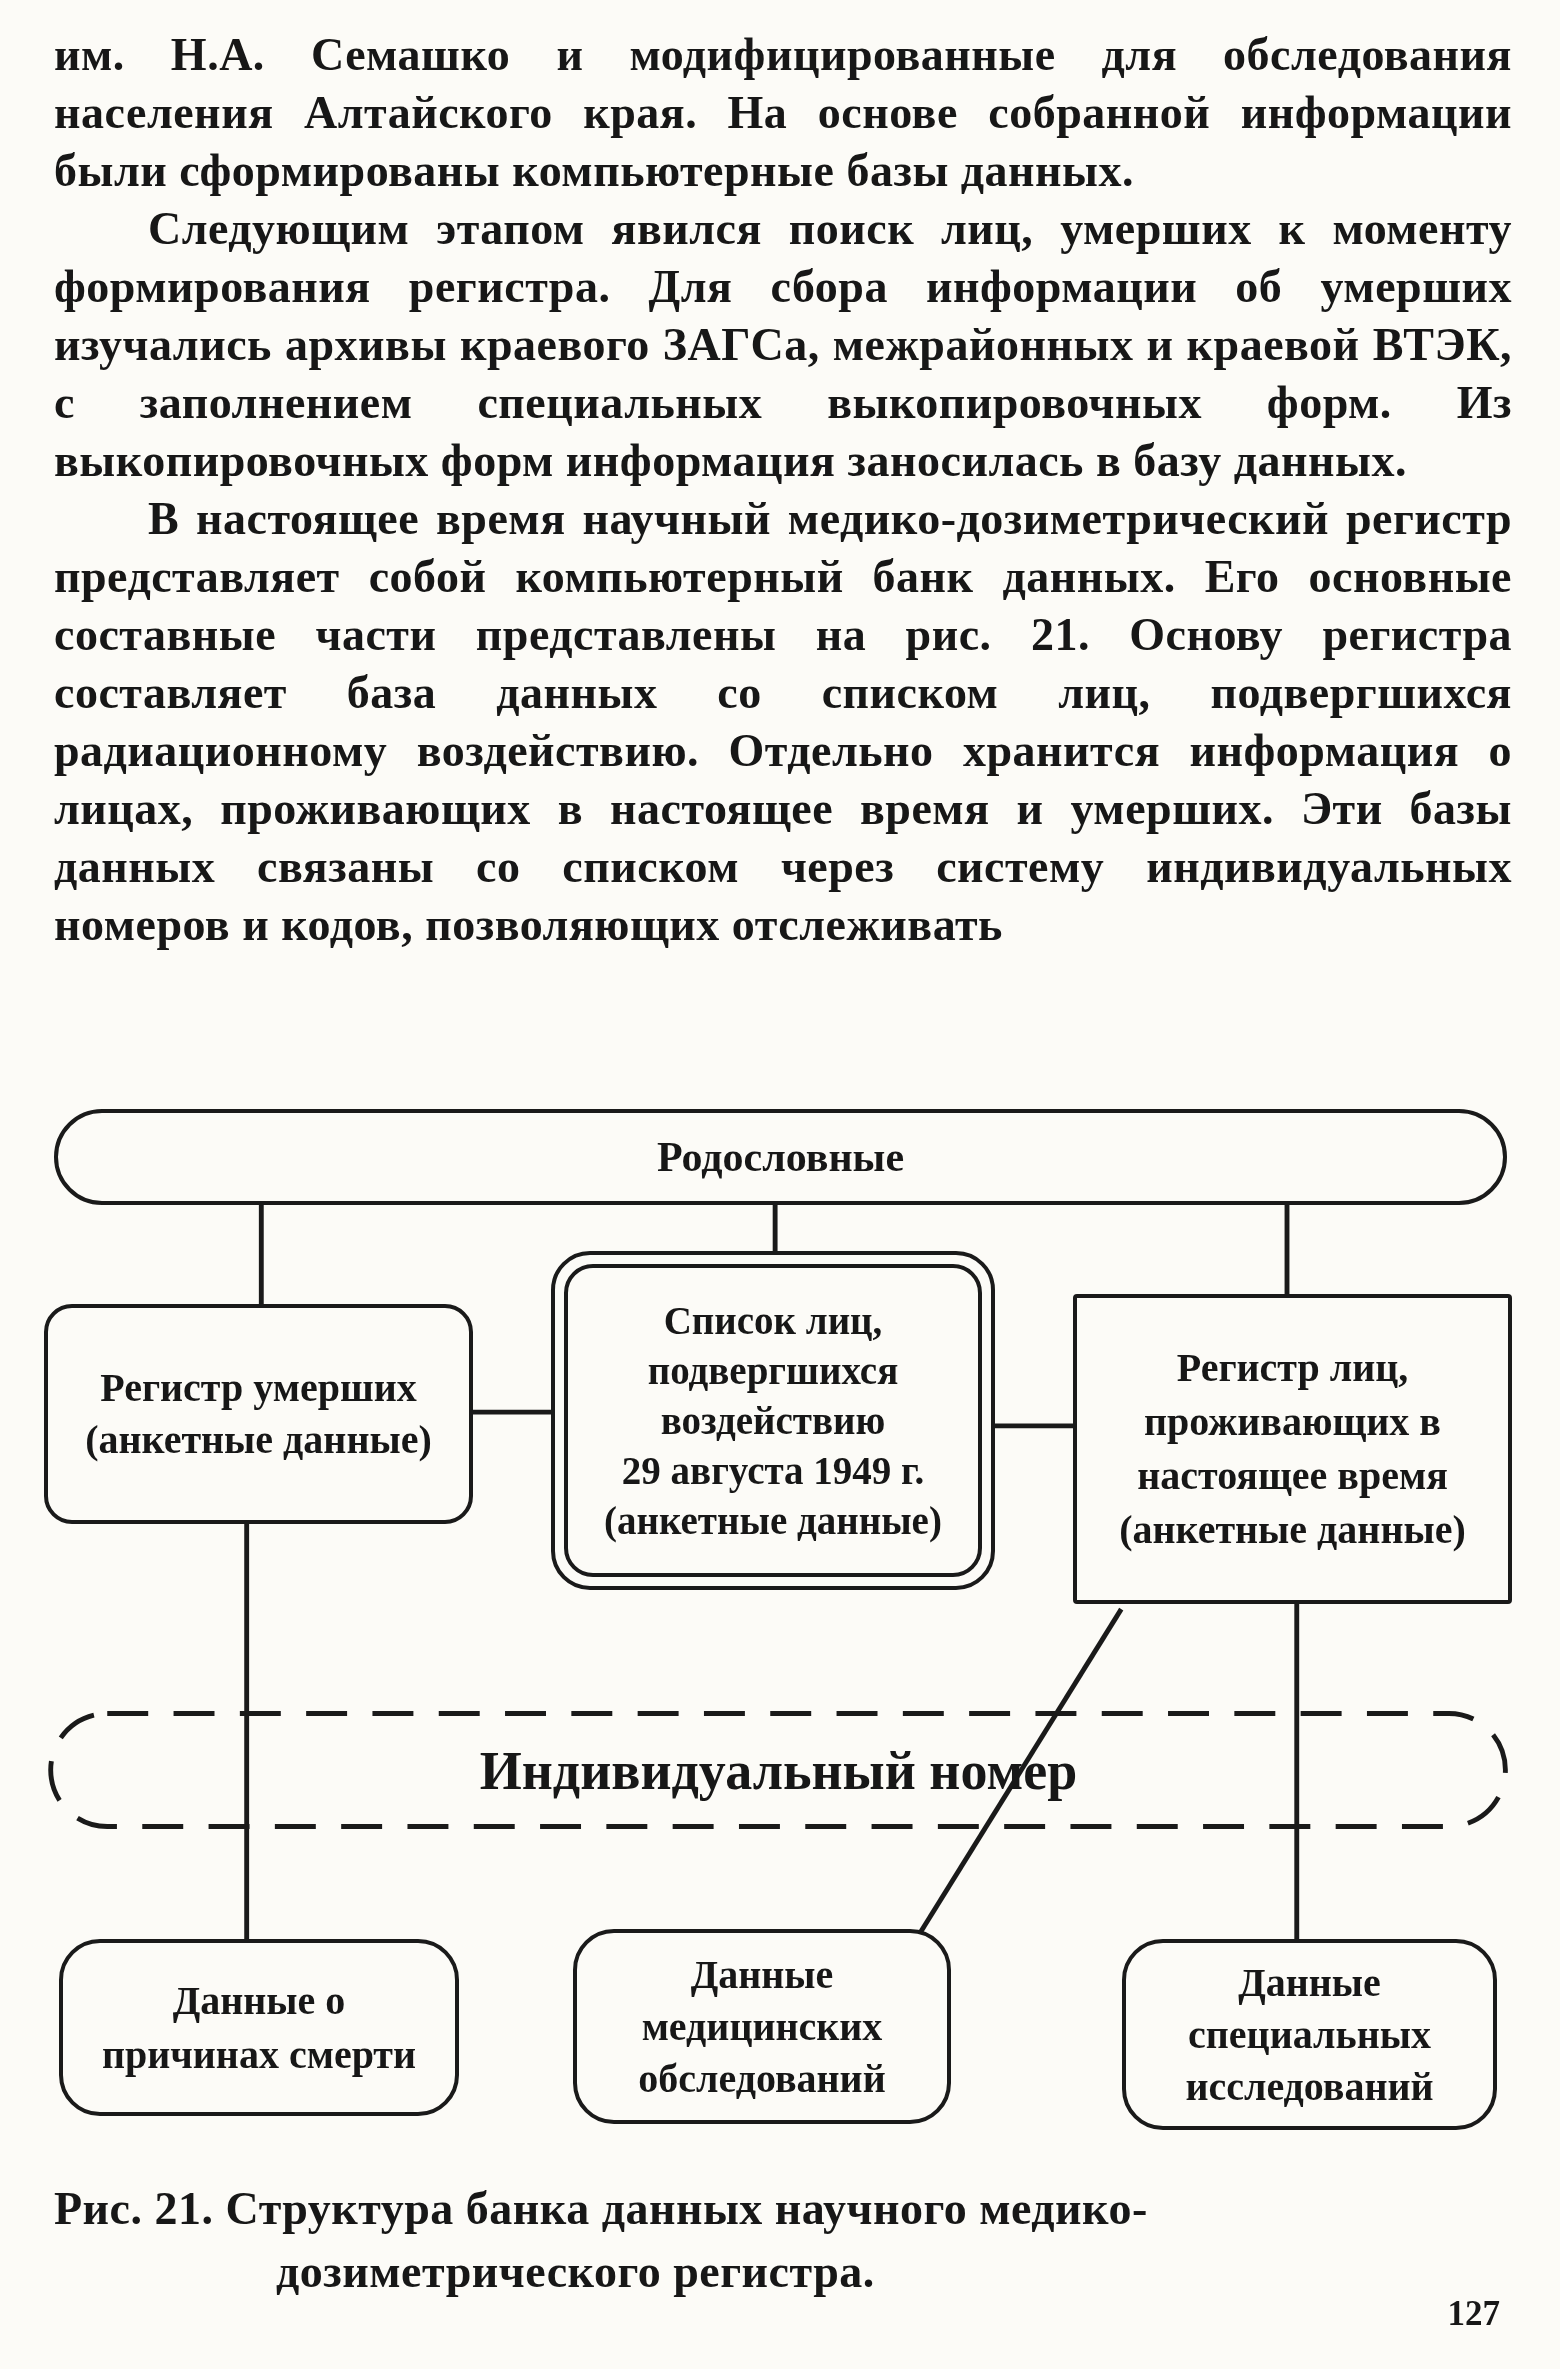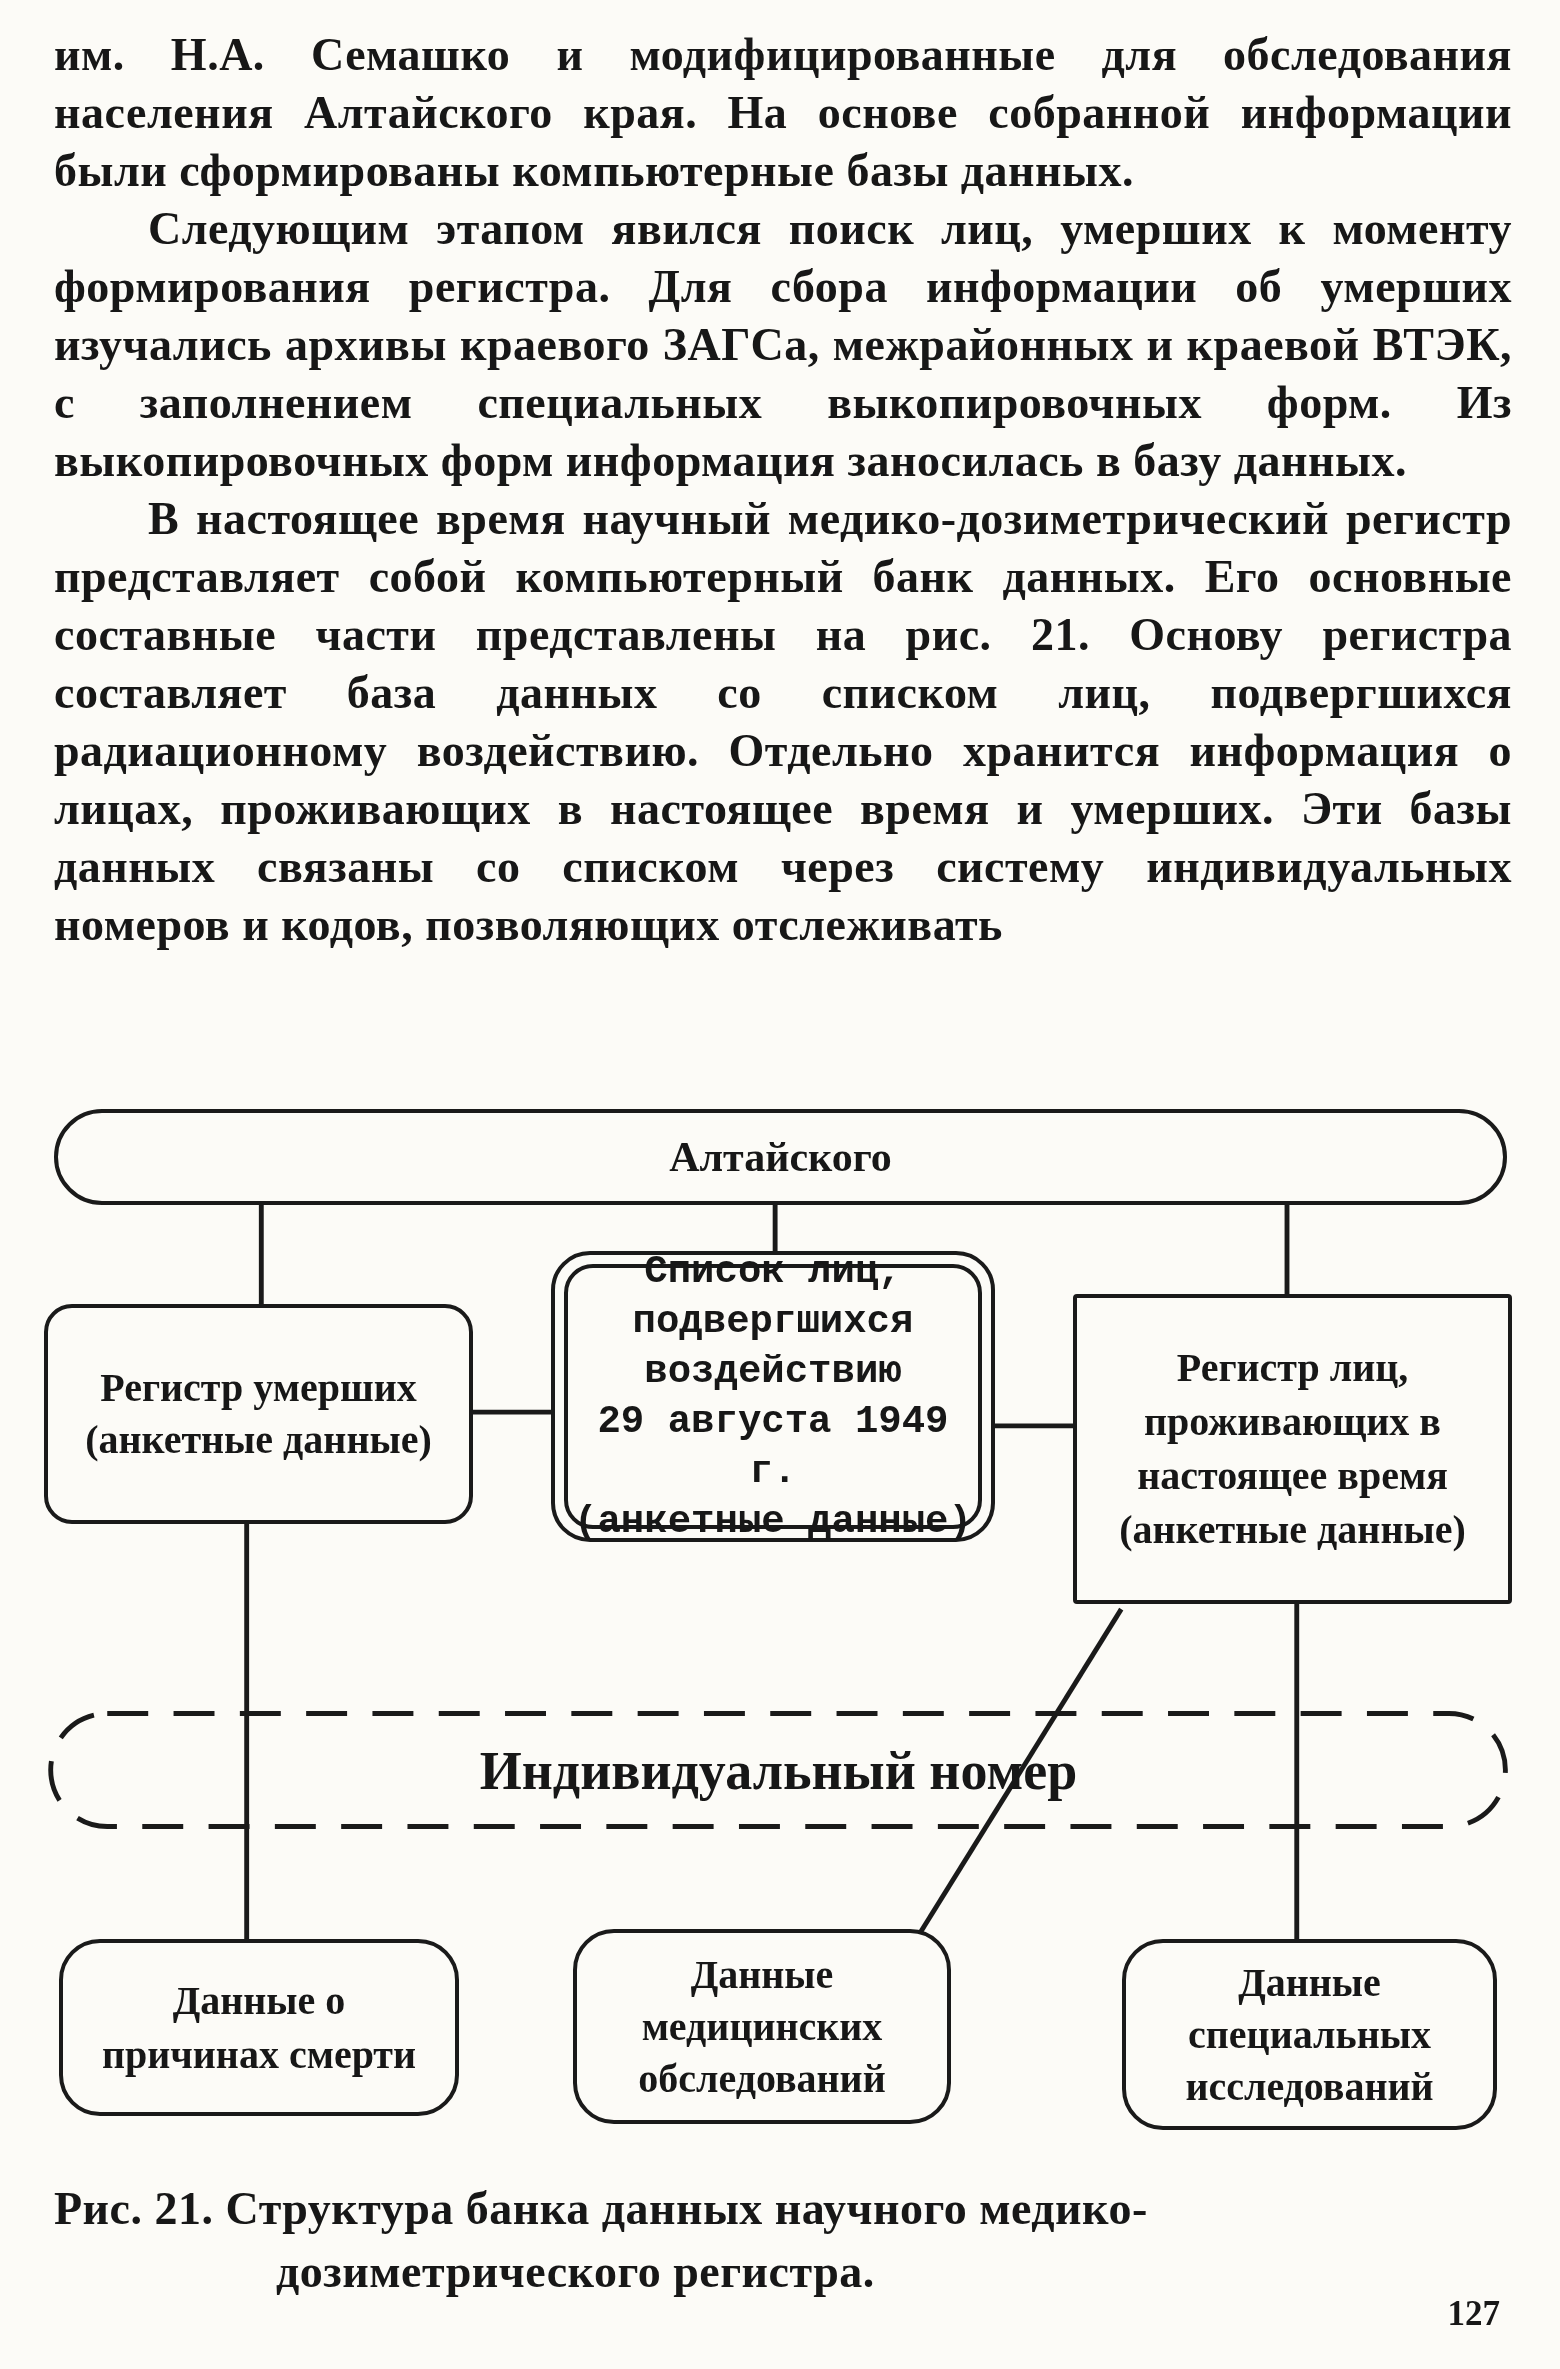--- a/index.html
+++ b/index.html
@@ -23,21 +23,21 @@
   .connectors{position:absolute;left:0;top:0;width:1560px;height:2370px;pointer-events:none;}
   .connectors line,.connectors rect{stroke:#1a1a1a;stroke-width:5;fill:none;}
 
   .node{
     position:absolute;border:4.9px solid #1a1a1a;background:#fcfbf7;
     display:flex;align-items:center;justify-content:center;text-align:center;
     font-weight:bold;white-space:pre-line;color:#171717;
   }
   .top-node{left:54px;top:1109px;width:1453px;height:96px;border-radius:48px;font-size:42px;}
   .mid-left{left:44px;top:1304px;width:429px;height:220px;border-radius:28px;font-size:40px;line-height:52px;}
-  .mid-center-outer{left:551px;top:1251px;width:444px;height:291px;border-radius:39px;padding:0;font-family:Liberation Mono, monospace;}
+  .mid-center-outer{left:551px;top:1251px;width:444px;height:339px;border-radius:39px;padding:0;}
   .mid-center-inner{
     position:absolute;inset:8.8px;border:4.9px solid #1a1a1a;border-radius:29px;
     display:flex;align-items:center;justify-content:center;text-align:center;
     font-weight:bold;white-space:pre-line;font-size:39px;line-height:50px;
   }
   .mid-right{left:1073px;top:1294px;width:439px;height:310px;border-radius:4px;font-size:40px;line-height:54px;}
   .bottom-left{left:59px;top:1939px;width:400px;height:177px;border-radius:41px;font-size:40px;line-height:54px;}
   .bottom-center{left:573px;top:1929px;width:378px;height:195px;border-radius:41px;font-size:40px;line-height:52px;}
   .bottom-right{left:1122px;top:1939px;width:375px;height:191px;border-radius:41px;font-size:40px;line-height:52px;}
 
@@ -75,21 +75,21 @@
       <line x1="1014" y1="1462" x2="1106" y2="1462"></line>
 
       <line x1="253" y1="1558" x2="253" y2="1992"></line>
       <line x1="1330" y1="1640" x2="1330" y2="1992"></line>
 
       <line x1="1150" y1="1650" x2="935" y2="1996"></line>
 
       <rect x="52" y="1757" width="1492" height="116" rx="58" stroke-dasharray="42 26"></rect>
     </svg>
 
-    <div class="node top-node">Алтайского</div>
+    <div class="node top-node">Родословные</div>
 
     <div class="node mid-left">Регистр умерших
 (анкетные данные)</div>
 
     <div class="node mid-center-outer">
       <div class="mid-center-inner">Список лиц,
 подвергшихся
 воздействию
 29 августа 1949 г.
 (анкетные данные)</div>

